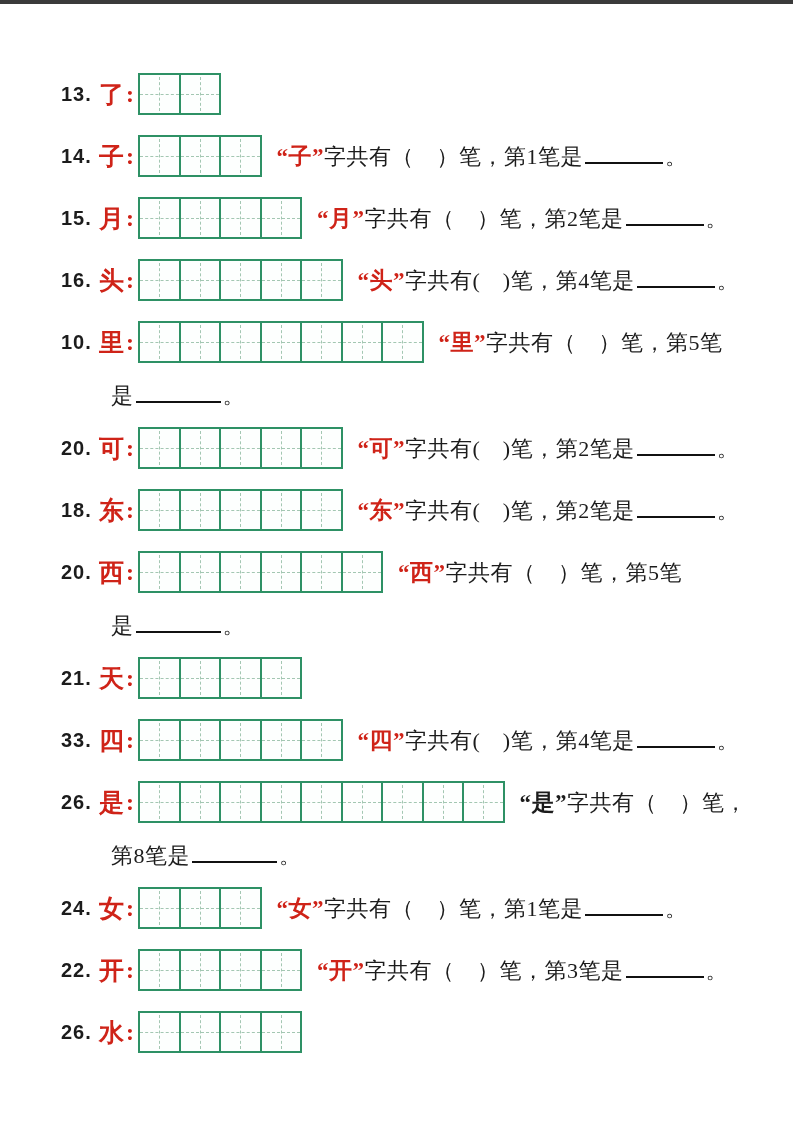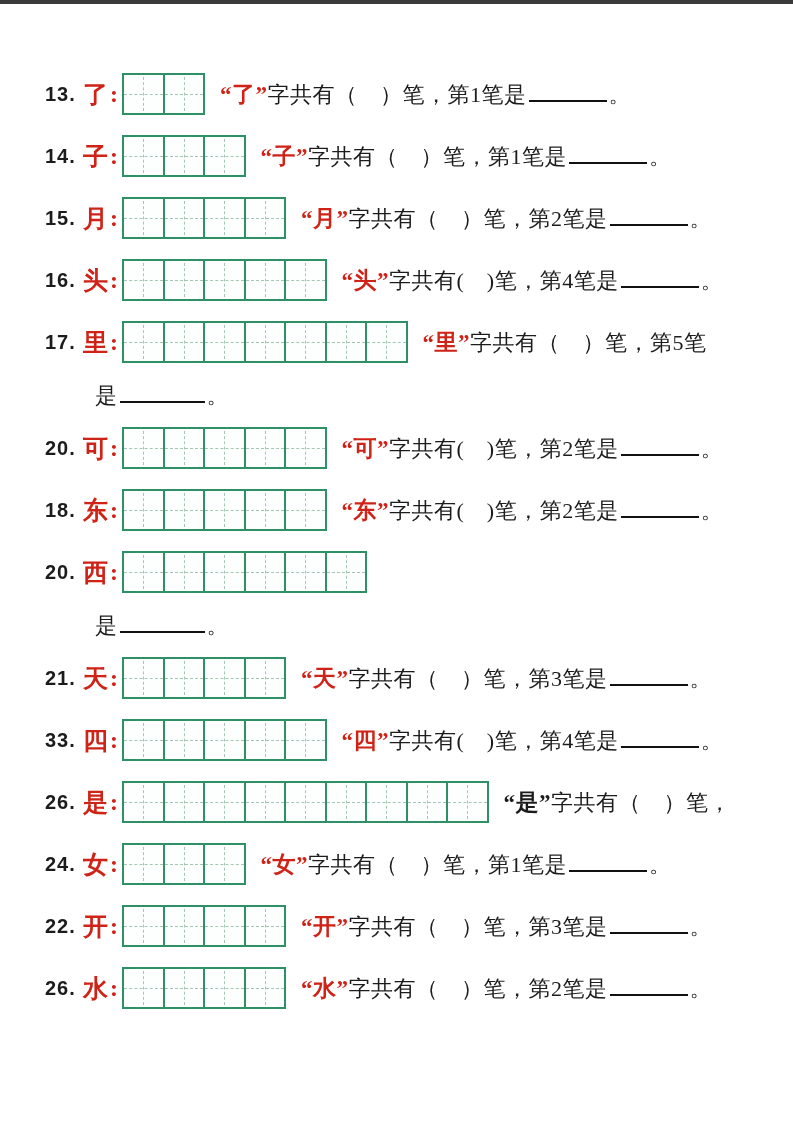--- a/index.html
+++ b/index.html
@@ -14,21 +14,21 @@
     font-family: "Liberation Serif", "DejaVu Sans", serif;
     color: #1c1c1c;
     position: relative;
   }
   .topbar {
     height: 4px;
     width: 100%;
     background: #3a3a3a;
   }
   .content {
-    padding: 69px 14px 0 45px;
+    padding: 69px 14px 0 61px;
   }
   .row {
     margin-bottom: 20px;
   }
   .line1 {
     display: flex;
     align-items: center;
     height: 42px;
     white-space: nowrap;
   }
@@ -123,21 +123,20 @@
 <div class="content" id="rows-container">
   <div class="row">
     <div class="line1">
       <span class="num">13.</span>
       <span class="rchar" style="color: rgb(207, 35, 24);">了</span>
       <span class="colon" style="color: rgb(207, 35, 24);">:</span>
       <div class="grid">
           <div class="cell"></div>
           <div class="cell"></div>
         </div>
-      <span class="sentence"><span class="quote" style="color: rgb(207, 35, 24); font-weight: 700;">“了”</span><span>字共有（　）笔，第1笔是</span><span class="blank"></span><span>。</span></span>
     </div>
   </div>
 
   <div class="row">
     <div class="line1">
       <span class="num">14.</span>
       <span class="rchar" style="color: rgb(207, 35, 24);">子</span>
       <span class="colon" style="color: rgb(207, 35, 24);">:</span>
       <div class="grid">
           <div class="cell"></div>
@@ -174,21 +173,21 @@
           <div class="cell"></div>
           <div class="cell"></div>
           <div class="cell"></div>
         </div>
       <span class="sentence"><span class="quote" style="color: rgb(207, 35, 24); font-weight: 700;">“头”</span><span>字共有(　)笔，第4笔是</span><span class="blank"></span><span>。</span></span>
     </div>
   </div>
 
   <div class="row">
     <div class="line1">
-      <span class="num">17.</span>
+      <span class="num">10.</span>
       <span class="rchar" style="color: rgb(207, 35, 24);">里</span>
       <span class="colon" style="color: rgb(207, 35, 24);">:</span>
       <div class="grid">
           <div class="cell"></div>
           <div class="cell"></div>
           <div class="cell"></div>
           <div class="cell"></div>
           <div class="cell"></div>
           <div class="cell"></div>
           <div class="cell"></div>
@@ -236,36 +235,36 @@
       <span class="rchar" style="color: rgb(207, 35, 24);">西</span>
       <span class="colon" style="color: rgb(207, 35, 24);">:</span>
       <div class="grid">
           <div class="cell"></div>
           <div class="cell"></div>
           <div class="cell"></div>
           <div class="cell"></div>
           <div class="cell"></div>
           <div class="cell"></div>
         </div>
+      <span class="sentence"><span class="quote" style="color: rgb(207, 35, 24); font-weight: 700;">“西”</span><span>字共有（　）笔，第5笔</span></span>
     </div>
   <div class="line2"><span>是</span><span class="blank"></span><span>。</span></div>
     </div>
 
   <div class="row">
     <div class="line1">
       <span class="num">21.</span>
       <span class="rchar" style="color: rgb(207, 35, 24);">天</span>
       <span class="colon" style="color: rgb(207, 35, 24);">:</span>
       <div class="grid">
           <div class="cell"></div>
           <div class="cell"></div>
           <div class="cell"></div>
           <div class="cell"></div>
         </div>
-      <span class="sentence"><span class="quote" style="color: rgb(207, 35, 24); font-weight: 700;">“天”</span><span>字共有（　）笔，第3笔是</span><span class="blank"></span><span>。</span></span>
     </div>
   </div>
 
   <div class="row">
     <div class="line1">
       <span class="num">33.</span>
       <span class="rchar" style="color: rgb(207, 35, 24);">四</span>
       <span class="colon" style="color: rgb(207, 35, 24);">:</span>
       <div class="grid">
           <div class="cell"></div>
@@ -289,20 +288,21 @@
           <div class="cell"></div>
           <div class="cell"></div>
           <div class="cell"></div>
           <div class="cell"></div>
           <div class="cell"></div>
           <div class="cell"></div>
           <div class="cell"></div>
         </div>
       <span class="sentence"><span class="quote" style="color: rgb(28, 28, 28);">“是”</span><span>字共有（　）笔，</span></span>
     </div>
+  <div class="line2"><span>第8笔是</span><span class="blank"></span><span>。</span></div>
     </div>
 
   <div class="row">
     <div class="line1">
       <span class="num">24.</span>
       <span class="rchar" style="color: rgb(207, 35, 24);">女</span>
       <span class="colon" style="color: rgb(207, 35, 24);">:</span>
       <div class="grid">
           <div class="cell"></div>
           <div class="cell"></div>
@@ -331,16 +331,15 @@
     <div class="line1">
       <span class="num">26.</span>
       <span class="rchar" style="color: rgb(207, 35, 24);">水</span>
       <span class="colon" style="color: rgb(207, 35, 24);">:</span>
       <div class="grid">
           <div class="cell"></div>
           <div class="cell"></div>
           <div class="cell"></div>
           <div class="cell"></div>
         </div>
-      <span class="sentence"><span class="quote" style="color: rgb(207, 35, 24); font-weight: 700;">“水”</span><span>字共有（　）笔，第2笔是</span><span class="blank"></span><span>。</span></span>
     </div>
   </div>
 </div>
 
 </body></html>

